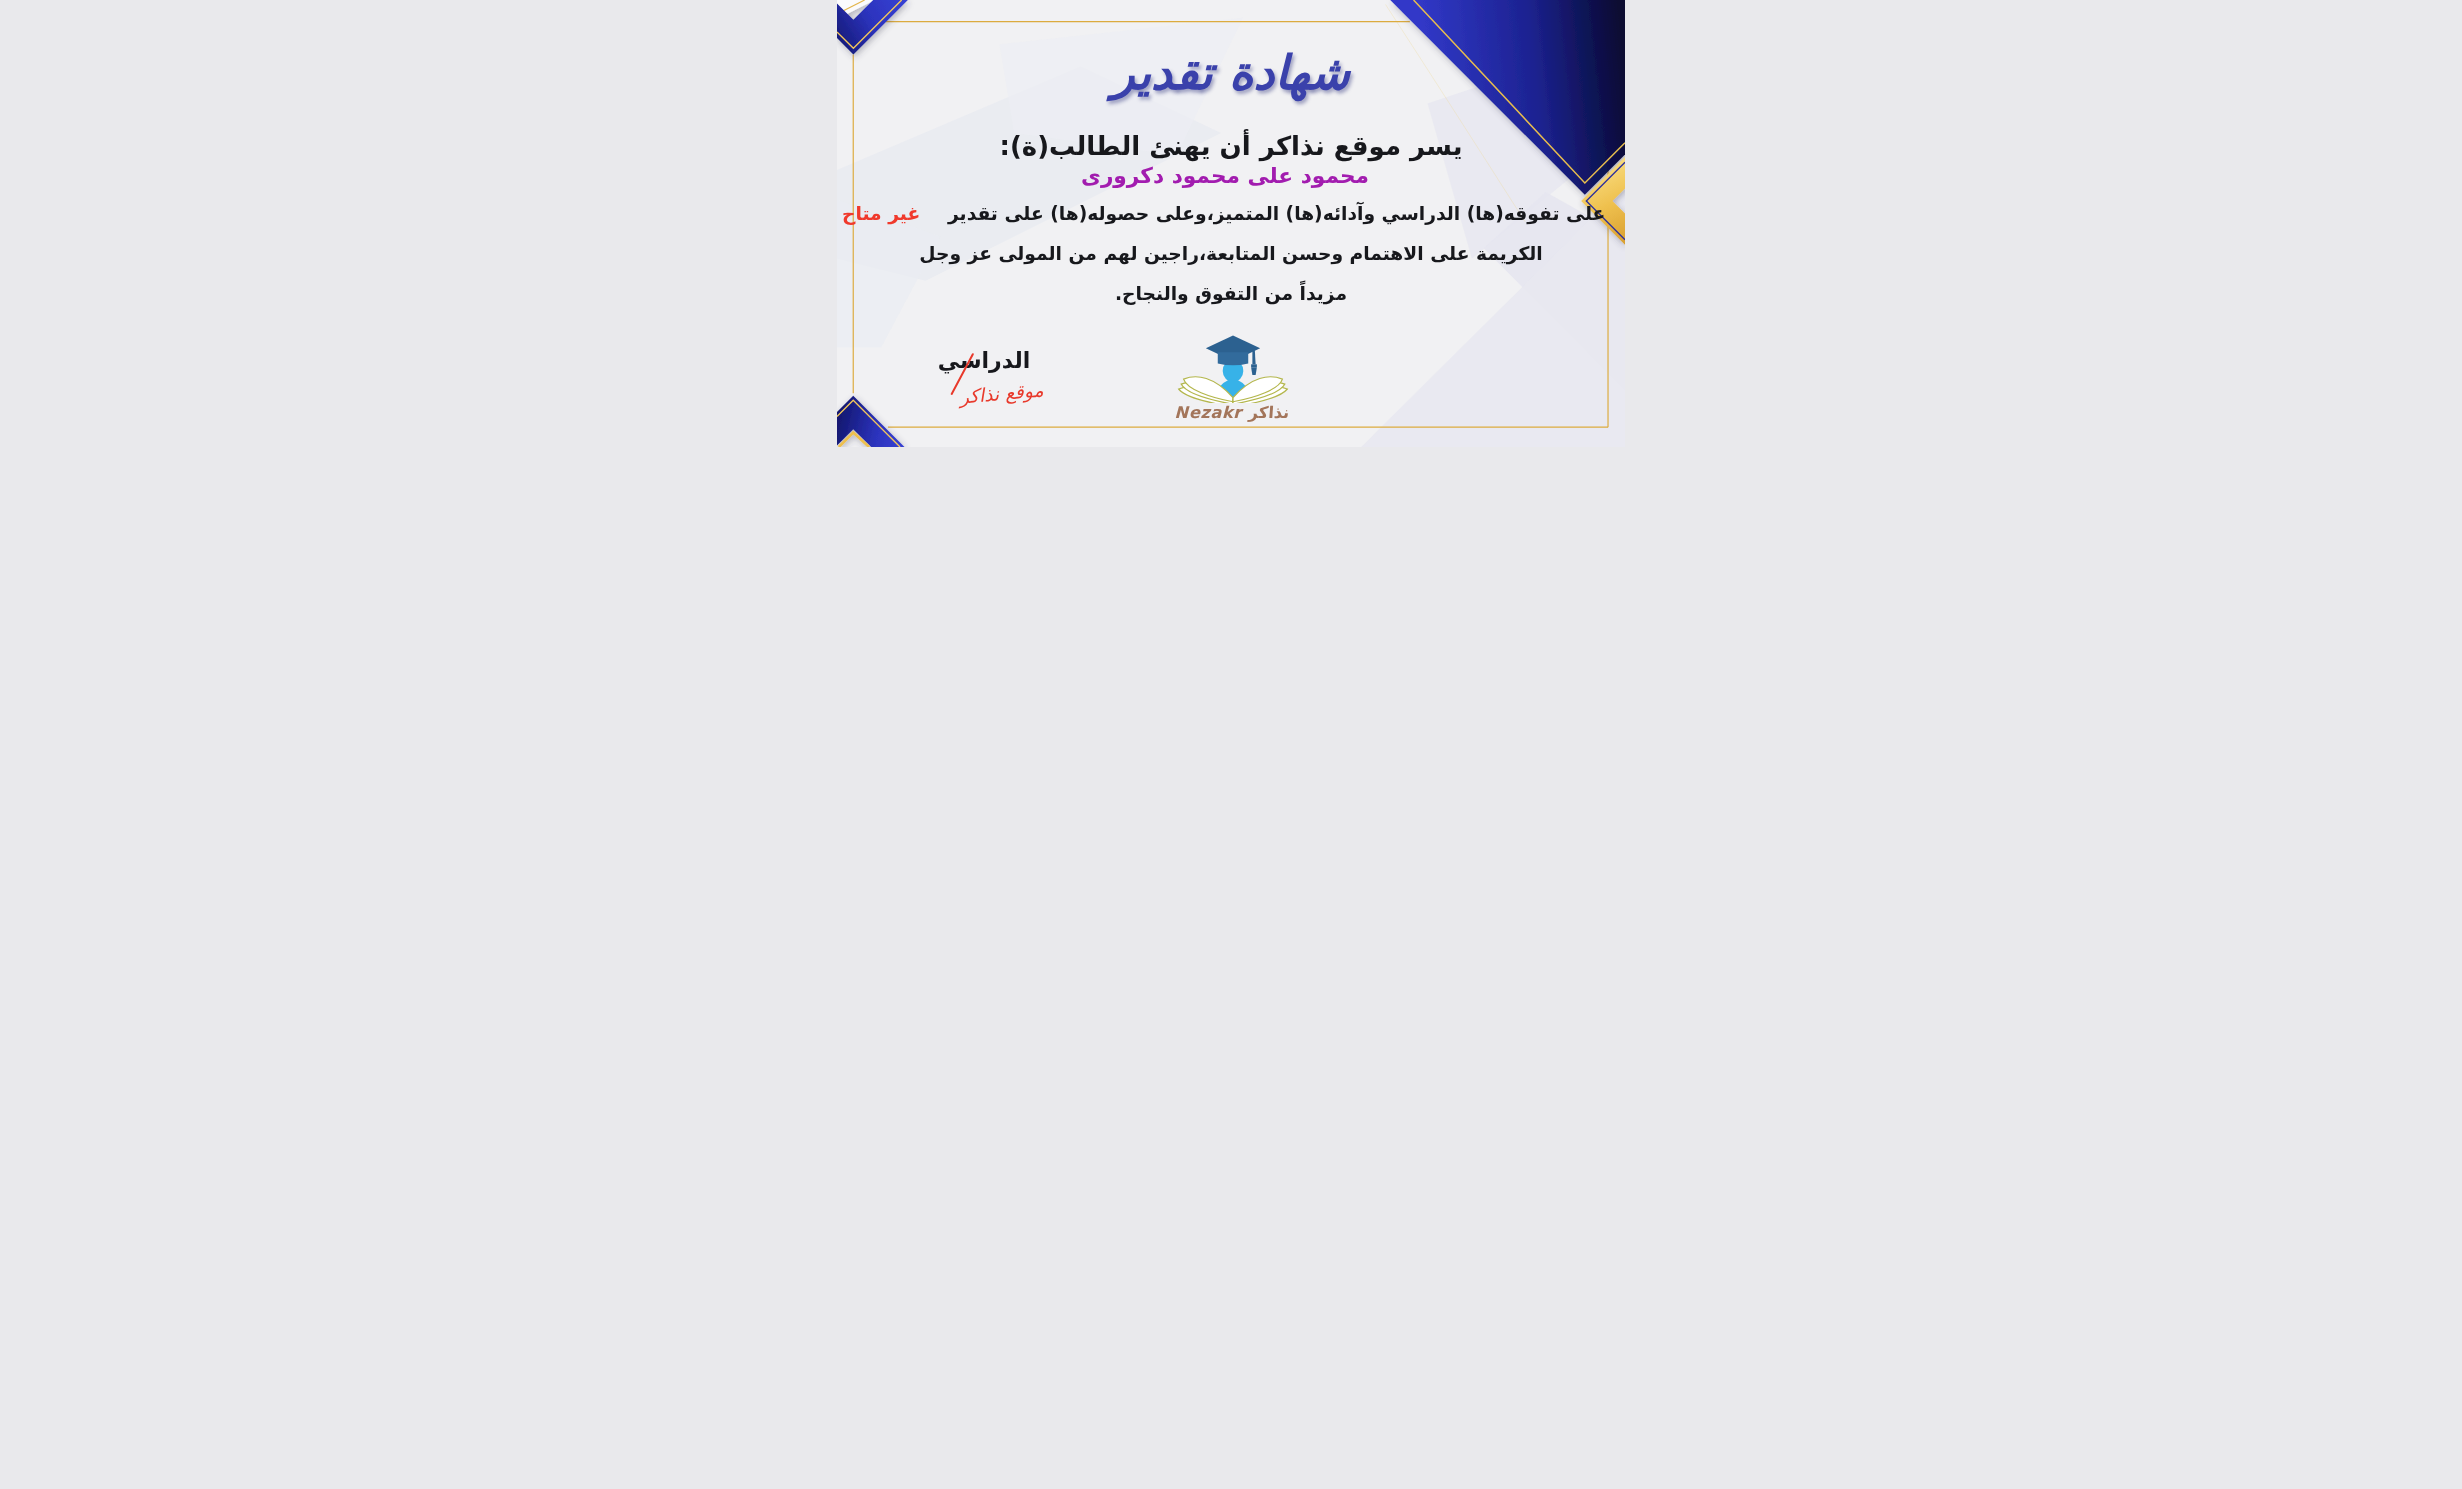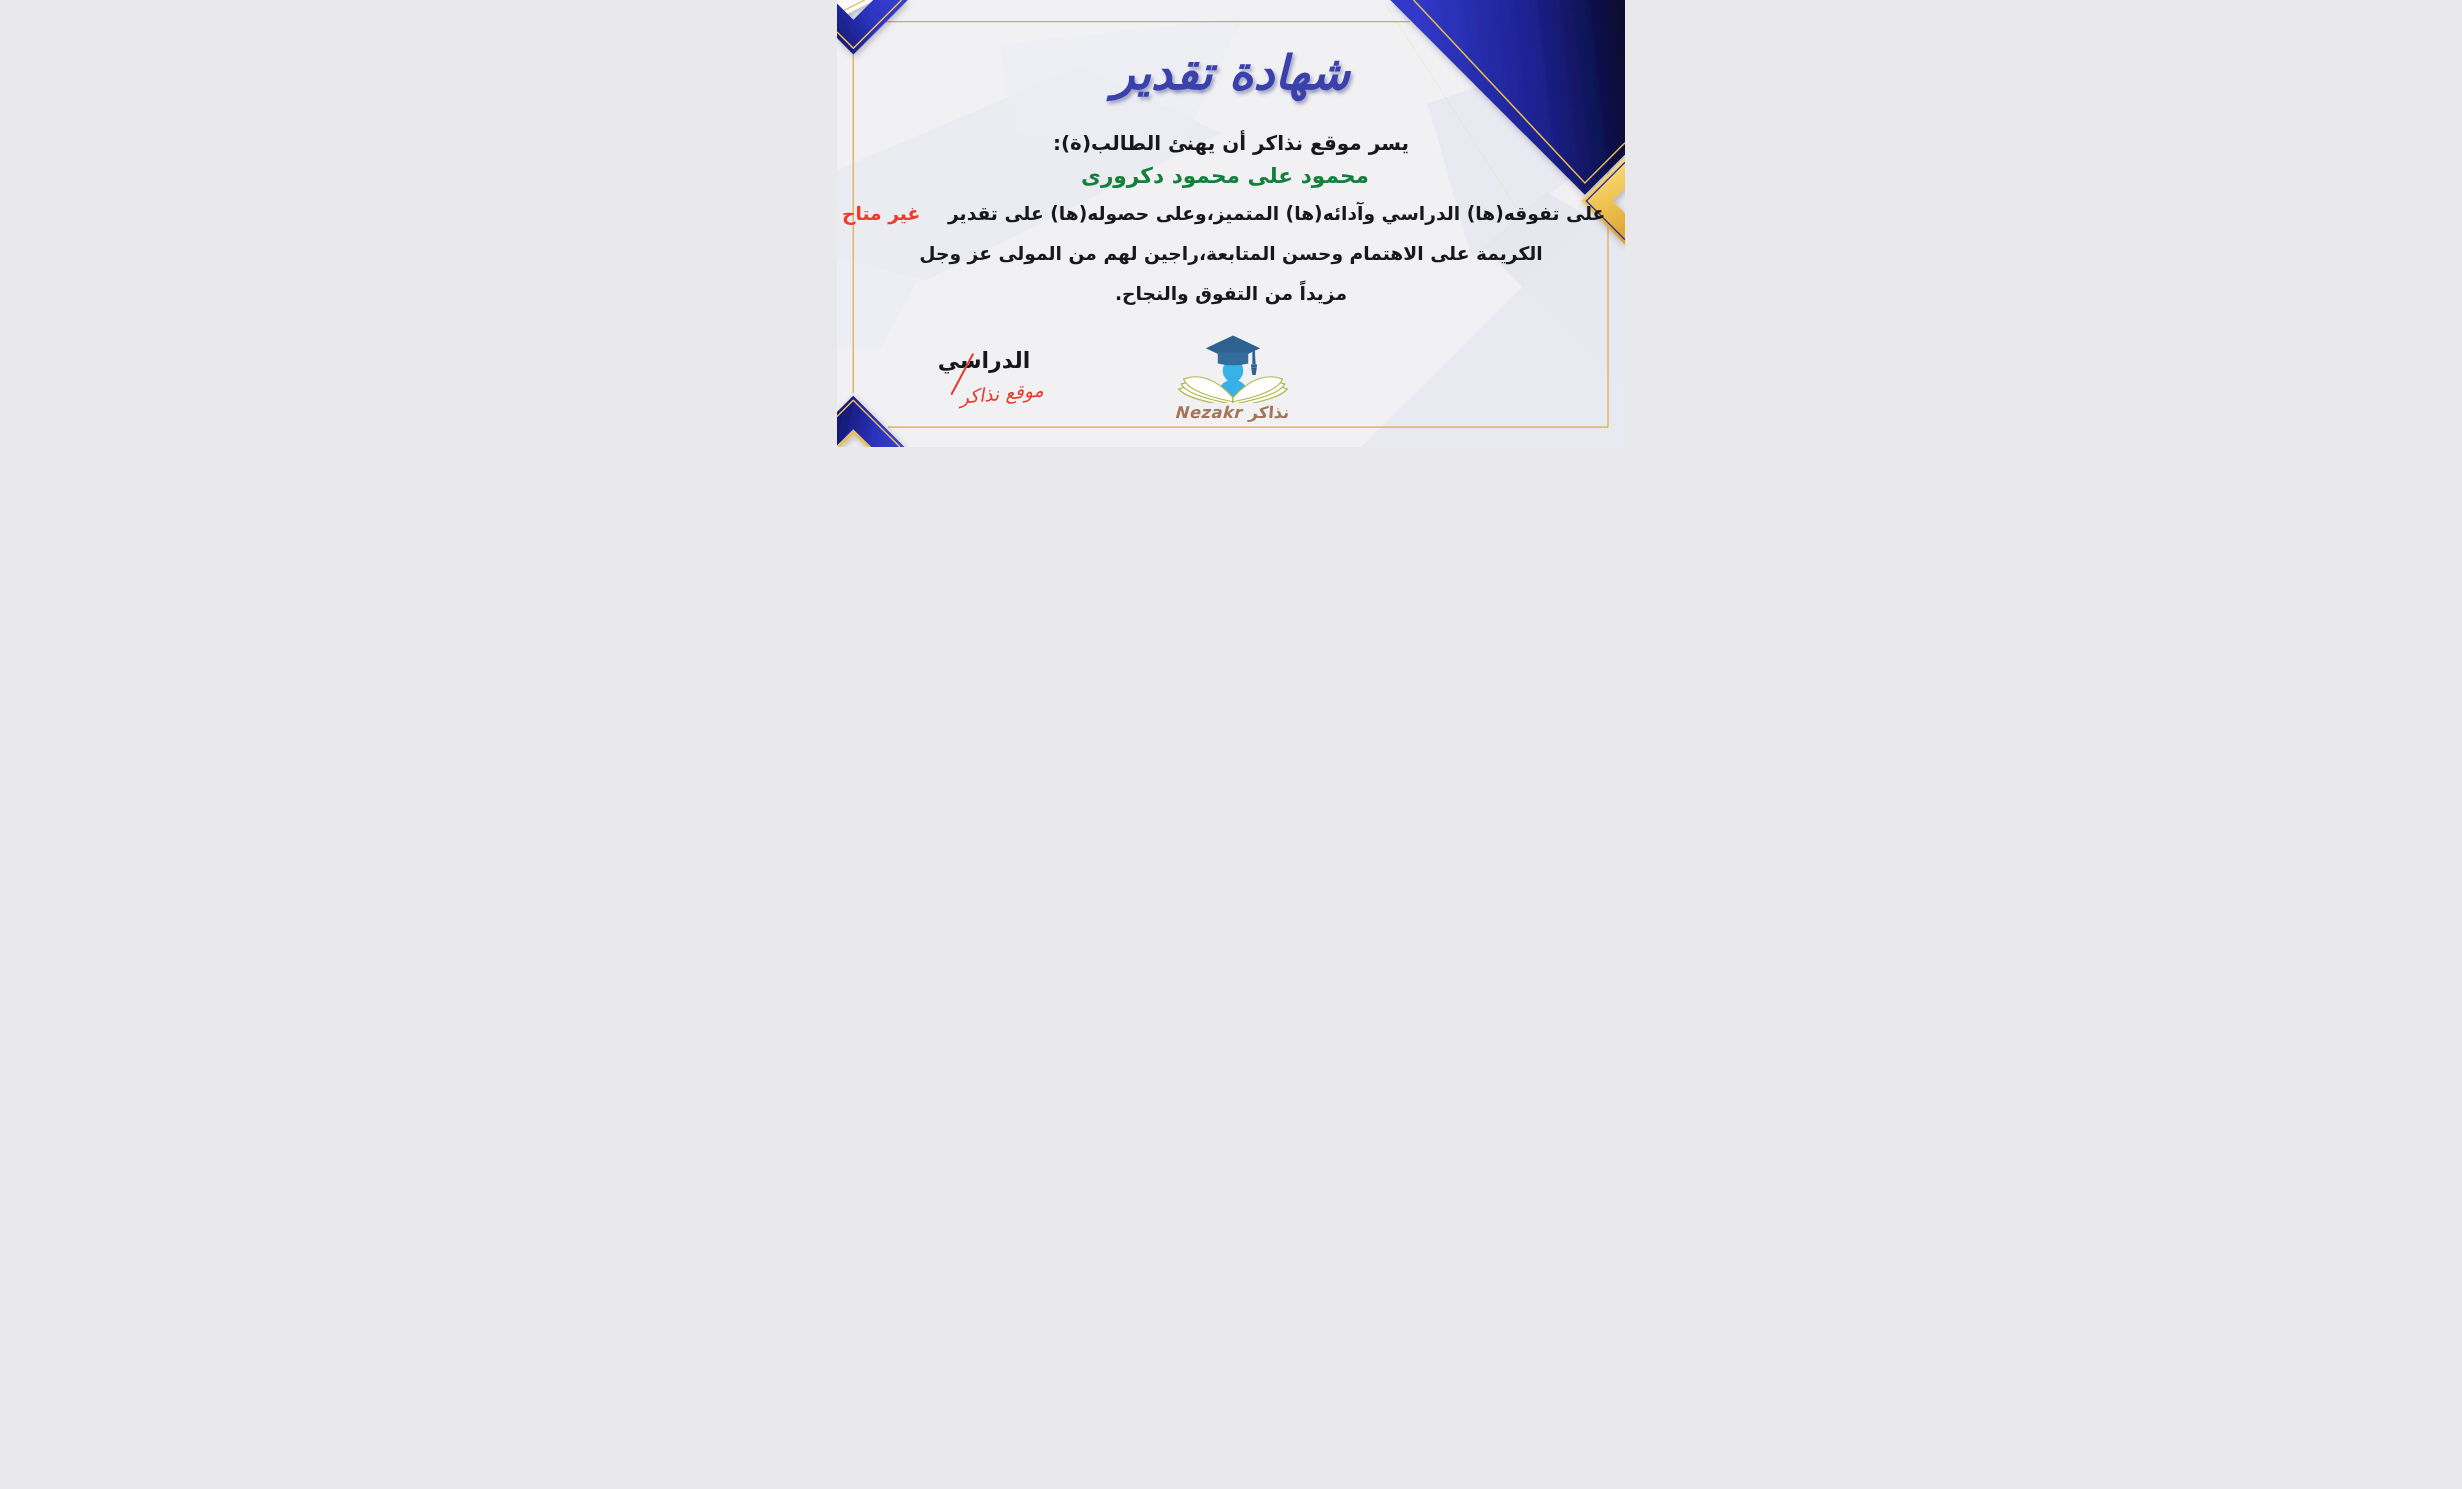--- a/index.html
+++ b/index.html
@@ -11,22 +11,22 @@
   #deco-svg{position:absolute;inset:0;width:100%;height:100%;display:block;}
   .txt{position:absolute;text-align:center;color:#17181c;}
   .rtl{direction:rtl;unicode-bidi:isolate;}
   .title{
     left:0;right:0;top:25.6px;height:94px;line-height:94px;
     font-size:47px;font-weight:bold;font-style:italic;
     color:#3a41ab;
     text-shadow:2px 3px 3.9px rgba(40,45,120,.40);
     white-space:nowrap;
   }
-  .intro{left:0;right:0;top:131px;font-size:20px;font-weight:bold;white-space:nowrap;}
-  .student-name{left:0;right:12px;top:163px;font-size:21.7px;font-weight:bold;color:#15803d;white-space:nowrap;}
+  .intro{left:0;right:0;top:131px;font-size:26px;font-weight:bold;white-space:nowrap;}
+  .student-name{left:0;right:12px;top:163px;font-size:21.7px;font-weight:bold;color:#a21caf;white-space:nowrap;}
   .para{left:19.7px;right:19.7px;top:194px;font-size:18.7px;font-weight:bold;}
   .para .pline{line-height:40px;white-space:nowrap;}
   .hl{color:#f0392c;}
   .gap{display:inline-block;width:14.8px;}
   .sig-label{left:78px;top:348px;width:138px;font-size:22px;font-weight:bold;}
   .sig-script{
     left:93px;top:383px;width:143px;font-size:18.7px;font-style:italic;
     color:#e8392b;transform:rotate(-5deg);white-space:nowrap;
   }
   .sig-flourish{

